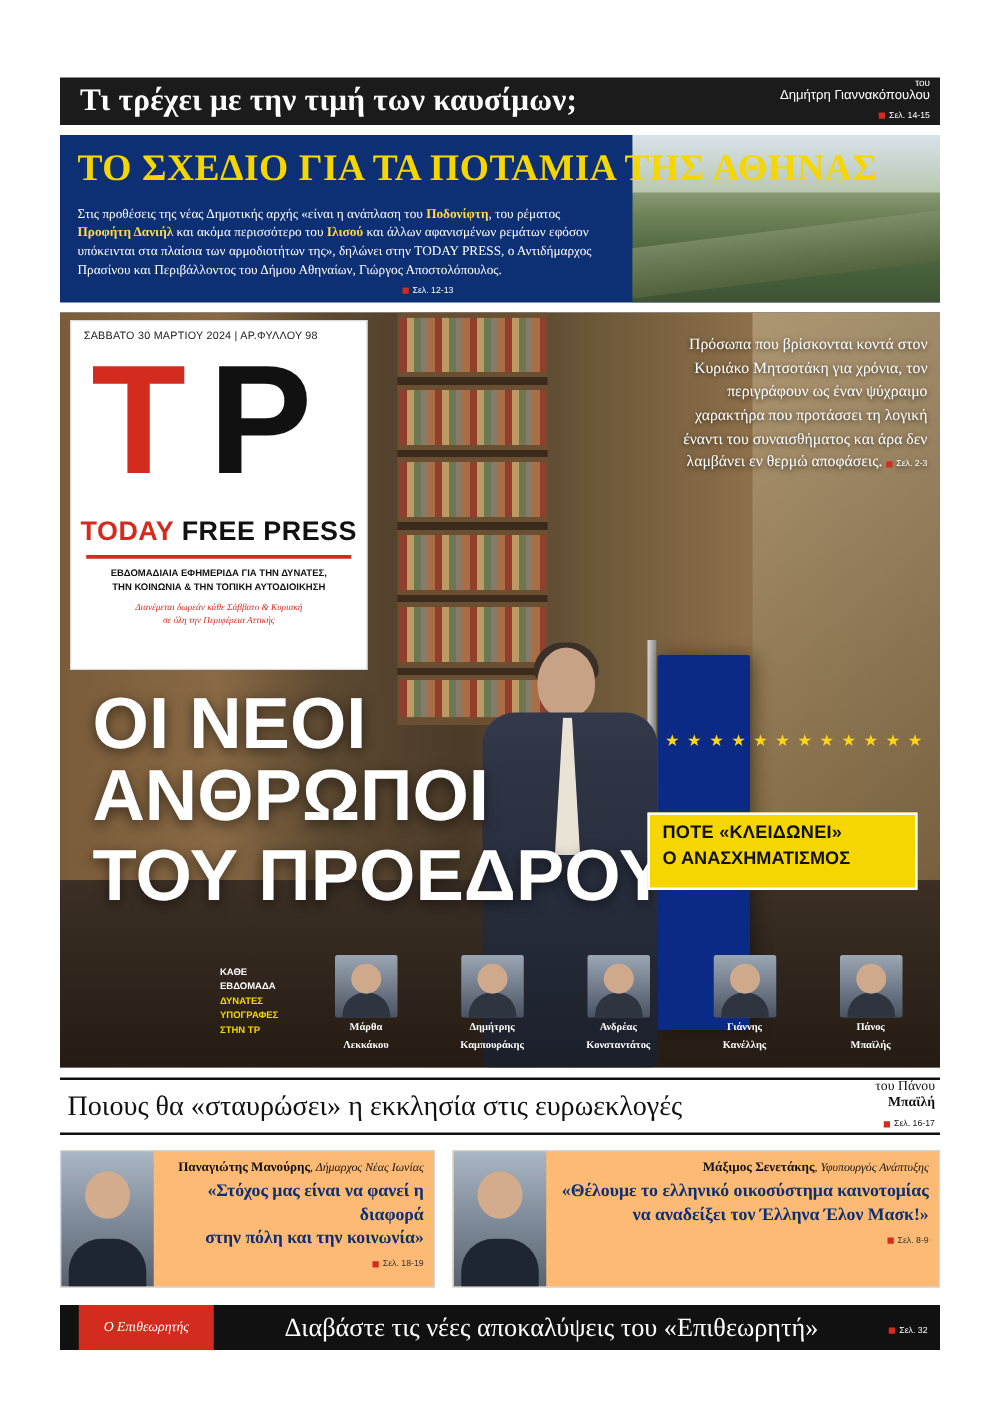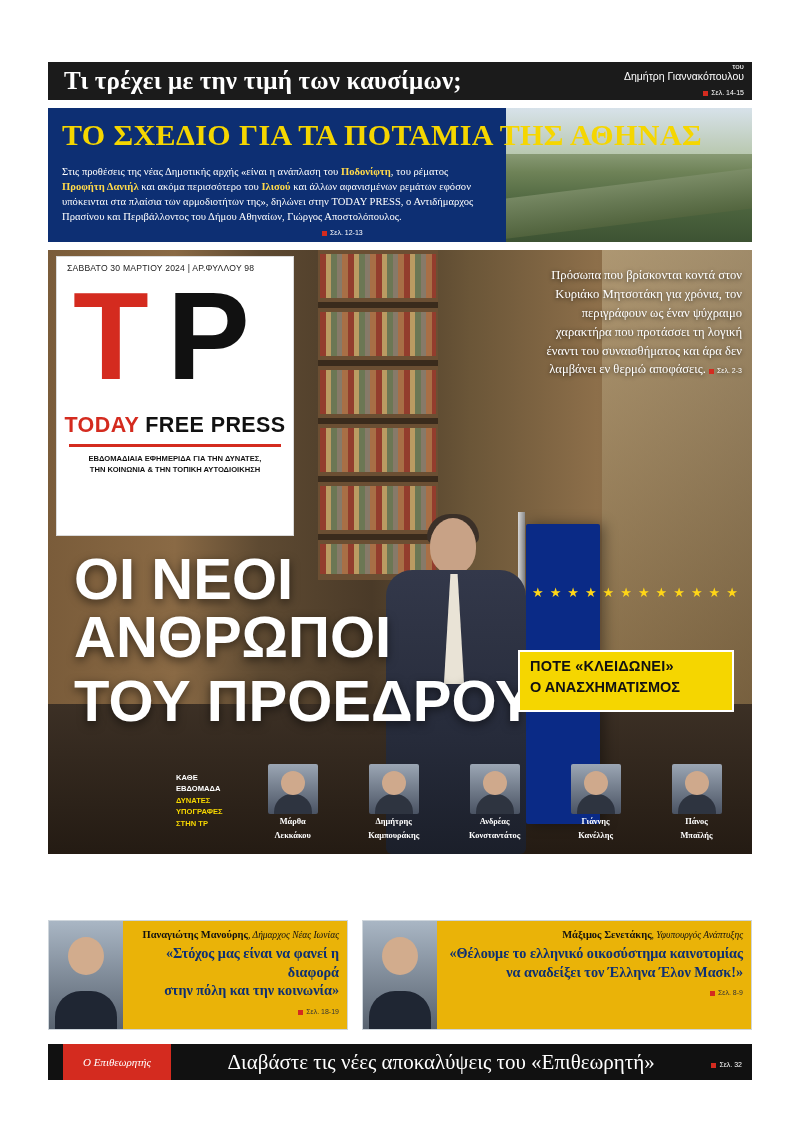--- a/index.html
+++ b/index.html
@@ -344,21 +344,21 @@
     color: #111;
   }
   .church .by .b1 { font-size: 11px; }
   .church .by .b2 { font-size: 11px; font-weight: 700; }
   .church .by .pagetag { color: #111; }
 
   
   .panel {
     position: absolute;
     top: 920px; height: 110px;
-    background: #eab308;
+    background: #fdba74;
     border: 1px solid #cfd6dc;
     overflow: hidden;
   }
   .panel.left { left: 48px; width: 300px; }
   .panel.right { left: 362px; width: 390px; }
   .panel .portrait {
     position: absolute; top: 0; width: 74px; height: 110px;
     background: linear-gradient(180deg,#a9b6c4,#57616e);
     overflow: hidden;
   }
@@ -471,20 +471,24 @@
       </div>
       <div class="words">
         <span class="red">TODAY</span>
         <span>FREE</span>
         <span>PRESS</span>
       </div>
       <div class="rule"></div>
       <div class="sub1">
         <div>ΕΒΔΟΜΑΔΙΑΙΑ ΕΦΗΜΕΡΙΔΑ ΓΙΑ ΤΗΝ ΔΥΝΑΤΕΣ,</div>
         <div>ΤΗΝ ΚΟΙΝΩΝΙΑ &amp; ΤΗΝ ΤΟΠΙΚΗ ΑΥΤΟΔΙΟΙΚΗΣΗ</div>
+      </div>
+      <div class="sub2">
+        <div>Διανέμεται δωρεάν κάθε Σάββατο &amp; Κυριακή</div>
+        <div>σε όλη την Περιφέρεια Αττικής</div>
       </div>
     </div>
 
     <div class="quoteblock">
       <span>Πρόσωπα που βρίσκονται κοντά στον Κυριάκο Μητσοτάκη για χρόνια, τον περιγράφουν ως έναν ψύχραιμο χαρακτήρα που προτάσσει τη λογική έναντι του συναισθήματος και άρα δεν λαμβάνει εν θερμώ αποφάσεις.</span>
       <div class="pagetag"><span class="sq"></span><span>Σελ. 2-3</span></div>
     </div>
 
     <div class="bigtitle">
       <span class="l1">ΟΙ ΝΕΟΙ ΑΝΘΡΩΠΟΙ</span>
@@ -526,20 +530,28 @@
         <div class="nm">Κανέλλης</div>
       </div>
       <div class="face">
         <div class="ph"></div>
         <div class="nm">Πάνος</div>
         <div class="nm">Μπαϊλής</div>
       </div>
     </div>
   </div>
 
+  <div class="church">
+    <div class="h">Ποιους θα «σταυρώσει» η εκκλησία στις ευρωεκλογές</div>
+    <div class="by">
+      <div class="b1">του Πάνου</div>
+      <div class="b2">Μπαϊλή</div>
+      <div class="pagetag"><span class="sq"></span><span>Σελ. 16-17</span></div>
+    </div>
+  </div>
 
   <div class="panel left">
     <div class="portrait"></div>
     <div class="txt">
       <div class="who"><b>Παναγιώτης Μανούρης</b><i>, Δήμαρχος Νέας Ιωνίας</i></div>
       <div class="q">«Στόχος μας είναι να φανεί η διαφορά</div>
       <div class="q">στην πόλη και την κοινωνία»</div>
       <div class="pagetag"><span class="sq"></span><span>Σελ. 18-19</span></div>
     </div>
   </div>

